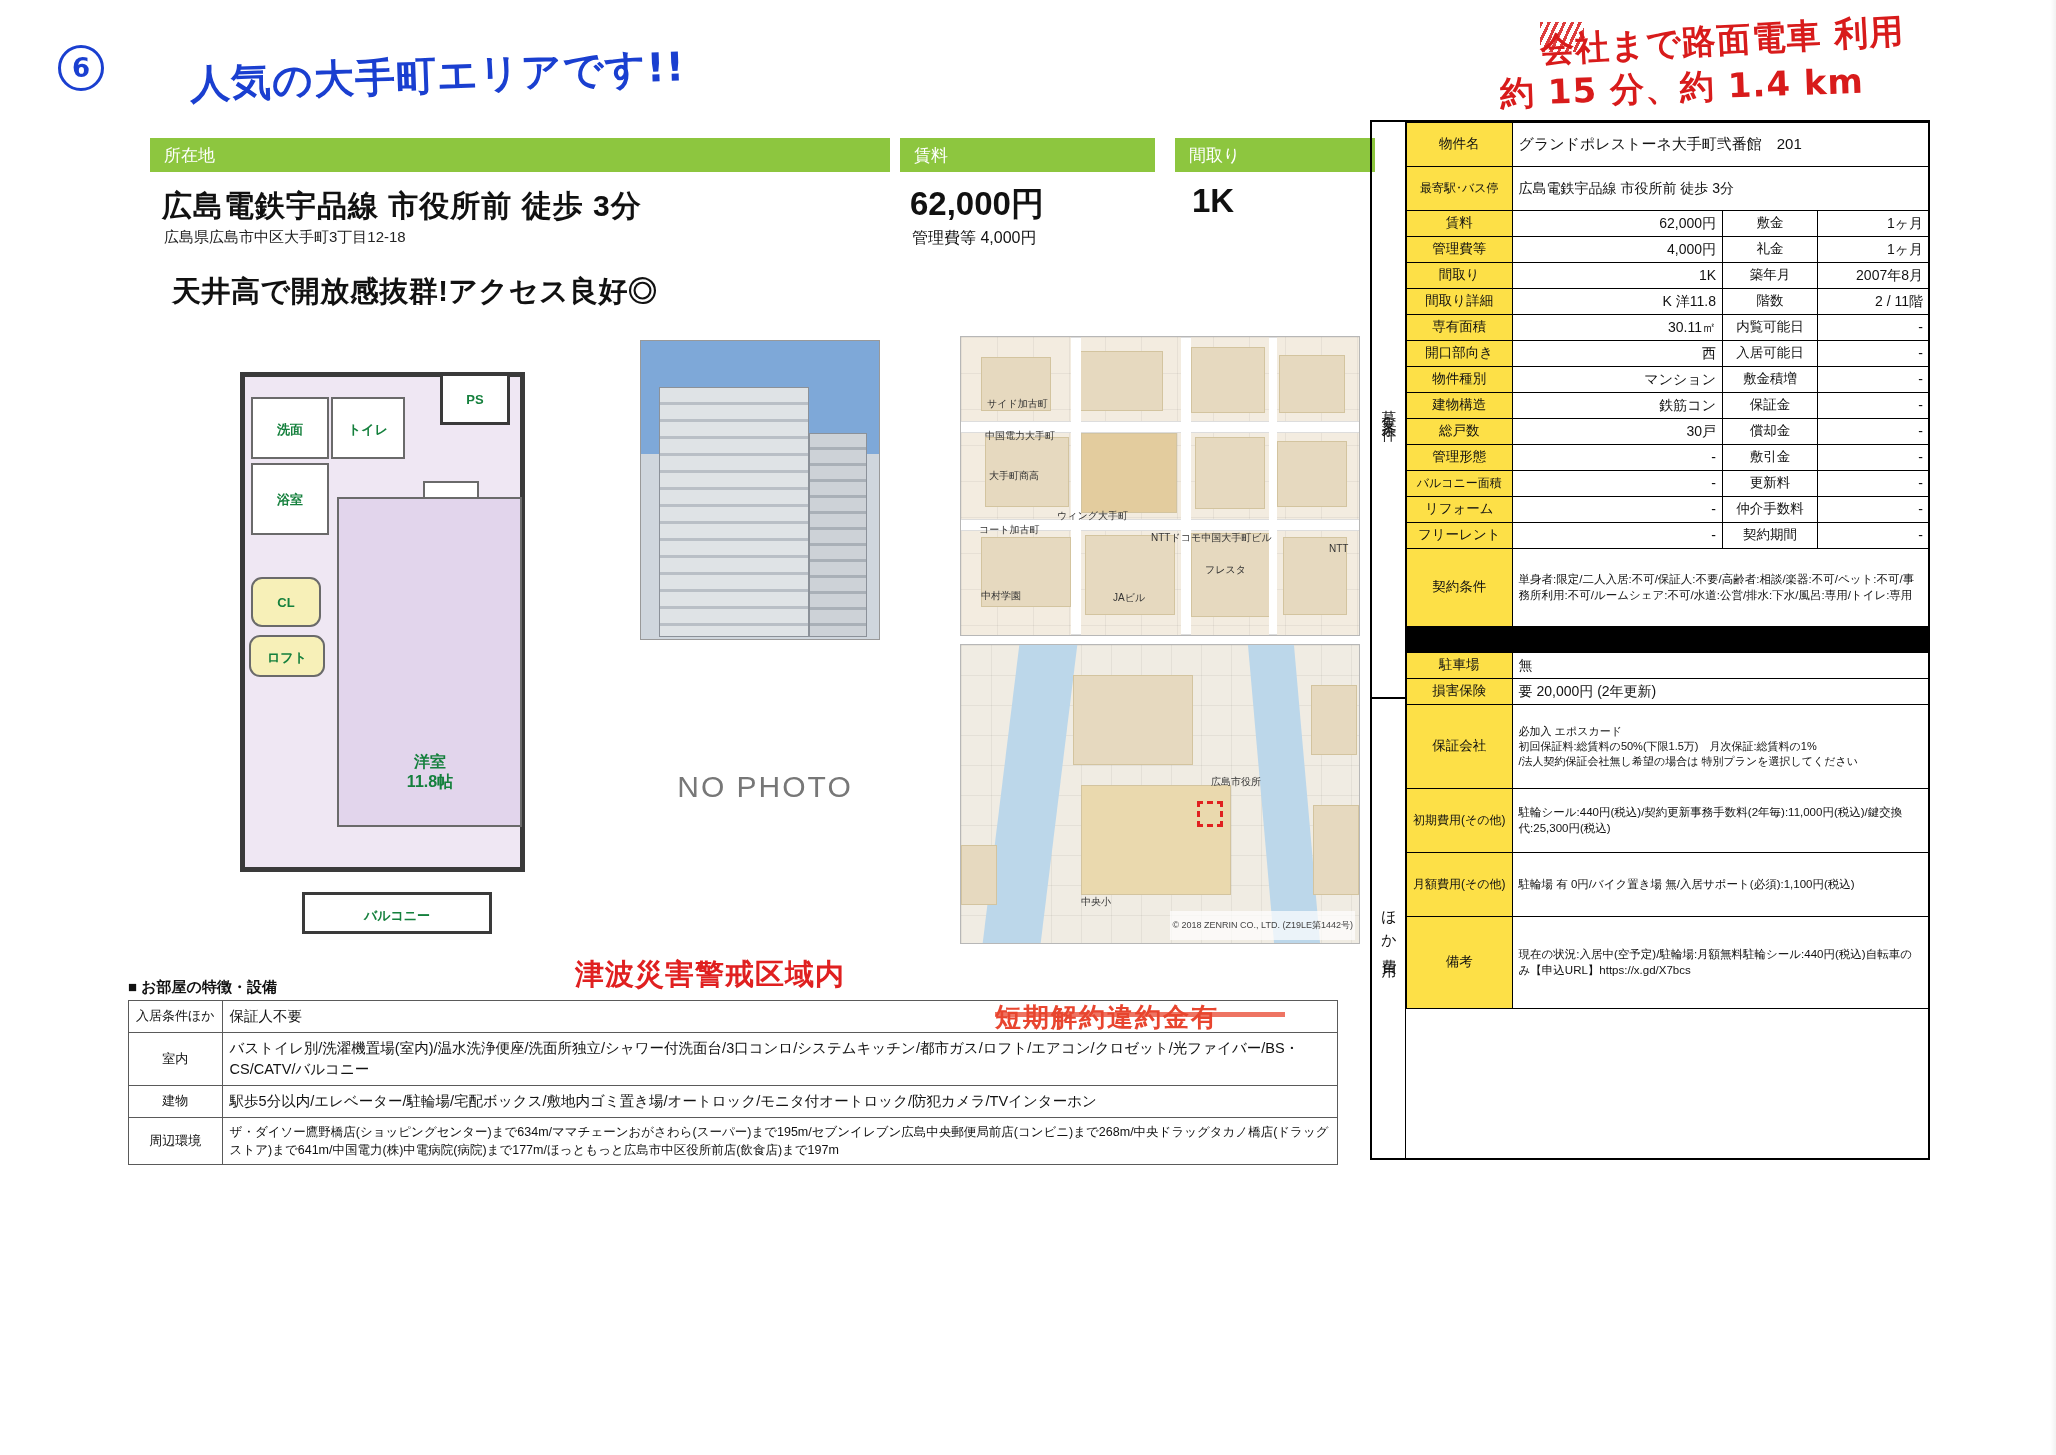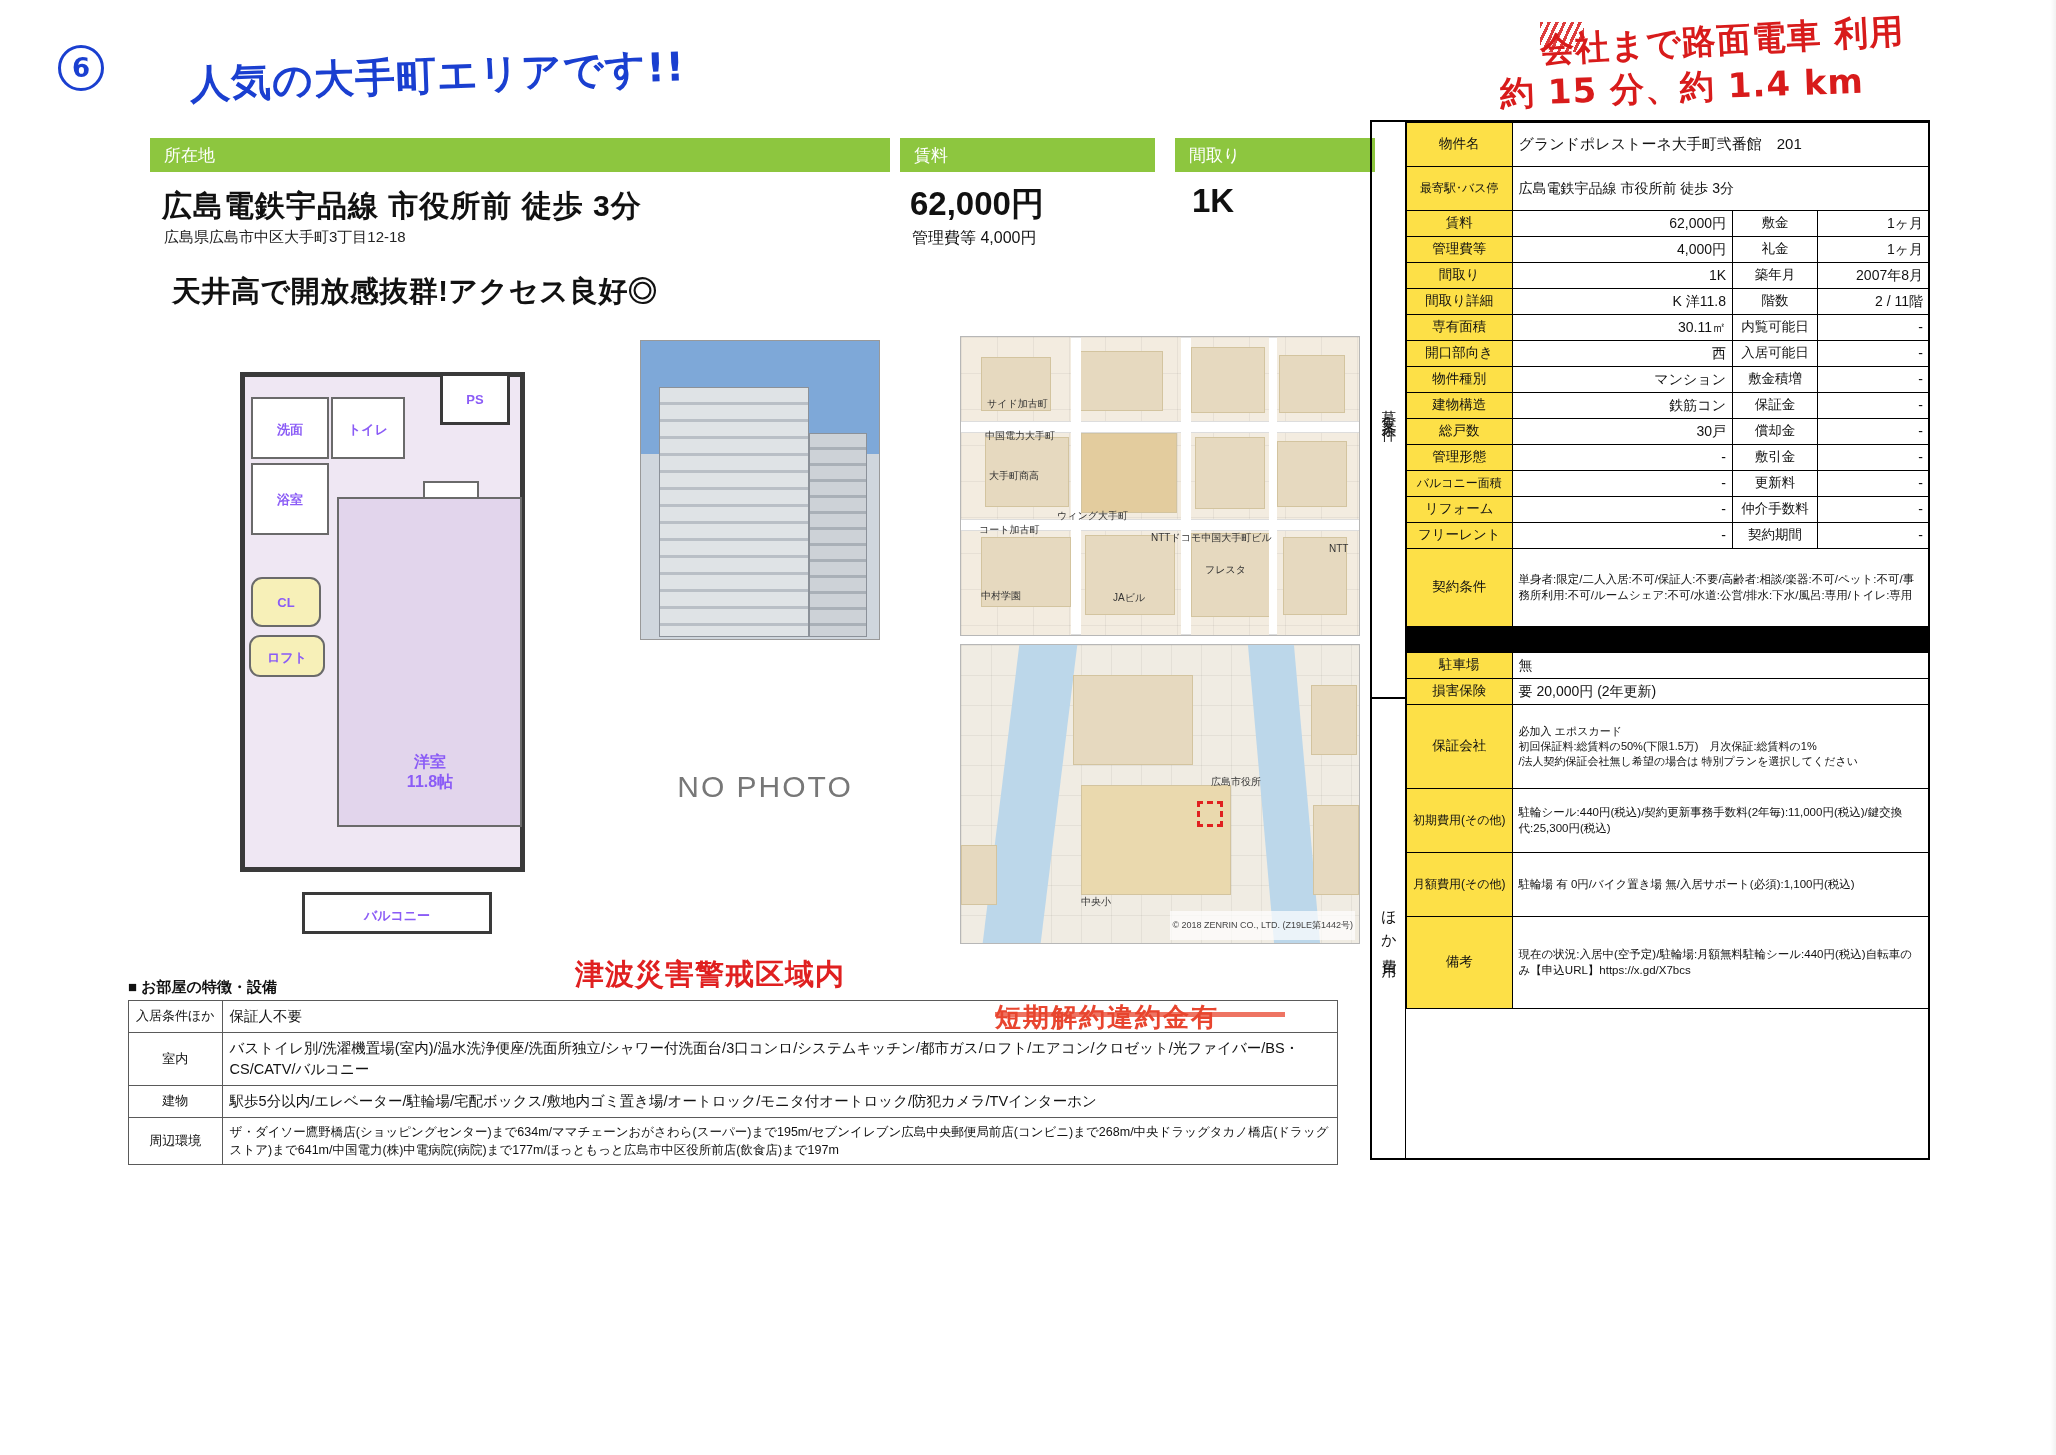--- a/index.html
+++ b/index.html
@@ -107,21 +107,21 @@
   }
   .fp-outer {
     position:absolute; left:18px; top:20px; width:285px; height:500px;
     border:5px solid #3a3a3a; background:#efe7f3;
   }
   .fp-room {
     position:absolute; left:92px; top:120px; width:185px; height:330px;
     background:#e2d5ec; border:2px solid #6a6a6a;
   }
   .fp-label {
-    position:absolute; text-align:center; font-size:13px; color:#8b5cf6;
+    position:absolute; text-align:center; font-size:13px; color:#15803d;
     font-weight:700;
   }
   .fp-room-label { left:120px; top:375px; width:130px; font-size:16px; line-height:20px; }
   .fp-box { position:absolute; border:2px solid #6a6a6a; background:#fff; }
   .fp-yellow { background:#f7f0b8;border-radius:11px; }
   .fp-balcony {
     position:absolute; left:80px; top:540px; width:190px; height:42px;
     border:3px solid #3a3a3a; background:#fff;
   }
   .fp-ps {
@@ -253,21 +253,21 @@
   }
   table.spec td {
     border:1px solid #000;
     padding:3px 6px;
     height:26px;
     line-height:1.35;
   }
   td.k { background:#fde047; width:105px; text-align:center; font-size:13.5px; white-space:nowrap; }
   td.v { text-align:right; padding-right:8px; }
   td.vl { text-align:left; }
-  td.k2 { width:85px; text-align:center; font-size:13.5px; white-space:nowrap; }
+  td.k2 { width:95px; text-align:center; font-size:13.5px; white-space:nowrap; }
   td.v2 { width:112px; text-align:right; padding-right:8px; }
   .sep-row td { height:10px; background:#000; border:none; padding:0; }
 
   .small { font-size:11.5px; line-height:1.45; text-align:left; }
   .smaller { font-size:11px; line-height:1.4; text-align:left; }
 
   
   .scanedge {
     position:absolute; right:0; top:0; width:6px; height:100%;
     background:linear-gradient(90deg, rgba(0,0,0,0), rgba(0,0,0,.05));

